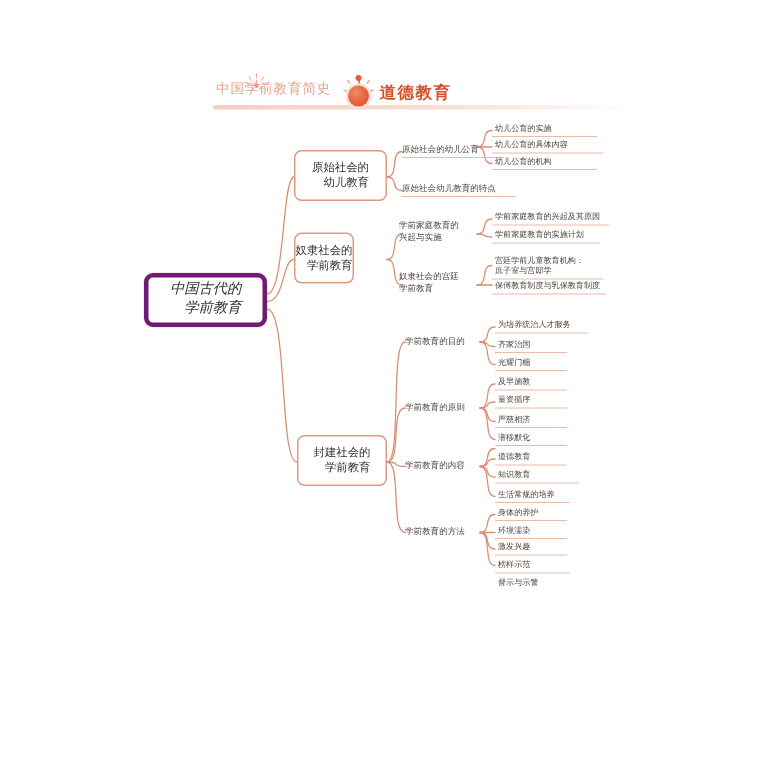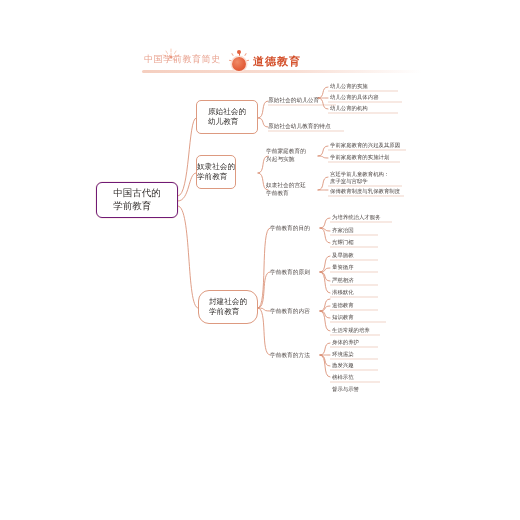--- a/index.html
+++ b/index.html
@@ -42,27 +42,28 @@
   .sec-ico .ray{position:absolute;background:#f0a58c;width:1px;height:3px;}
   .sec-txt{font-size:11px;color:#d4512c;letter-spacing:1px;font-weight:bold;}
 
   
   .canvas{position:absolute;left:0;top:0;width:520px;height:520px;pointer-events:none;}
 
   
   .node{
     position:absolute;box-sizing:border-box;
     display:flex;align-items:center;justify-content:center;
-    color:#3f3a38;text-align:left;white-space:pre-line;
+    color:#3f3a38;text-align:right;white-space:pre-line;
     line-height:1.35;
   }
   .node.root{
-    border:1px solid #701a75;border-radius:6px;background:#fff;
+    border:3px solid #701a75;border-radius:6px;background:#fff;
     font-size:9.5px;color:#322e2c;
     box-shadow:0 0 0 .5px rgba(217,142,114,.25);
+    font-style:italic;
   }
   .node.l2{
     border:1px solid #dd9a80;border-radius:5px;background:#fff;
     font-size:7.6px;color:#332f2d;
   }
   .node.l3{
     font-size:5.7px;color:#4a4340;justify-content:flex-start;text-align:left;
   }
   .node.leaf{
     font-size:5.4px;color:#4a4340;justify-content:flex-start;text-align:left;
@@ -184,21 +185,21 @@
     </g>
   </svg>
 
   <div class="node root" style="left:96px;top:182px;width:82px;height:36px;">中国古代的
 学前教育</div>
 
   <div class="node l2" style="left:196px;top:100px;width:62px;height:34px;">原始社会的
 幼儿教育</div>
   <div class="node l2" style="left:196px;top:155px;width:40px;height:34px;">奴隶社会的
 学前教育</div>
-  <div class="node l2" style="left:198px;top:290px;width:60px;height:34px;border-radius:11px;">封建社会的
+  <div class="node l2" style="left:198px;top:290px;width:60px;height:34px;">封建社会的
 学前教育</div>
 
   <div class="node l3" style="left:268px;top:96px;width:70px;height:9px;">原始社会的幼儿公育</div>
   <div class="node l3" style="left:268px;top:122px;width:78px;height:9px;">原始社会幼儿教育的特点</div>
 
   <div class="node leaf" style="left:330px;top:83px;width:70px;height:8px;">幼儿公育的实施</div>
   <div class="node leaf" style="left:330px;top:94px;width:74px;height:8px;">幼儿公育的具体内容</div>
   <div class="node leaf" style="left:330px;top:105px;width:70px;height:8px;">幼儿公育的机构</div>
 
   <div class="node l3" style="left:266px;top:147px;width:54px;height:18px;white-space:pre-line;">学前家庭教育的

